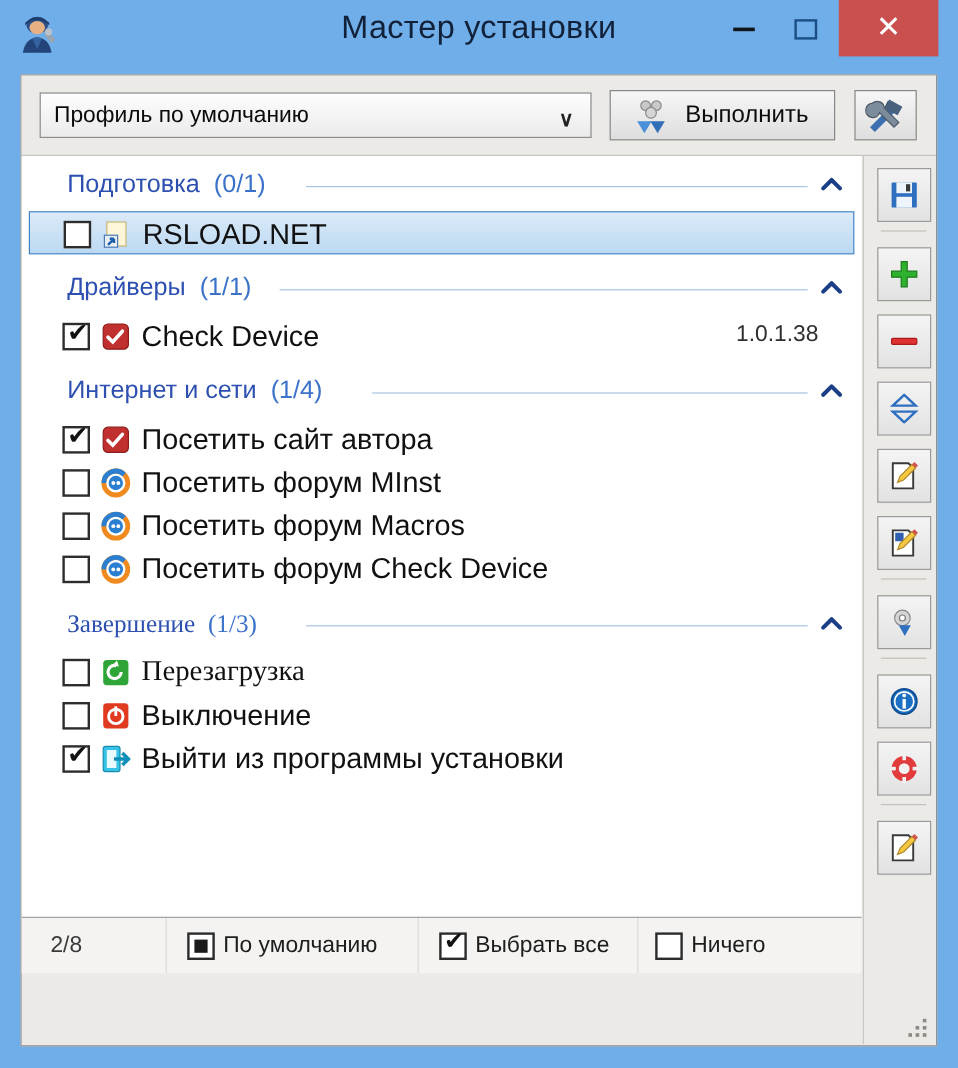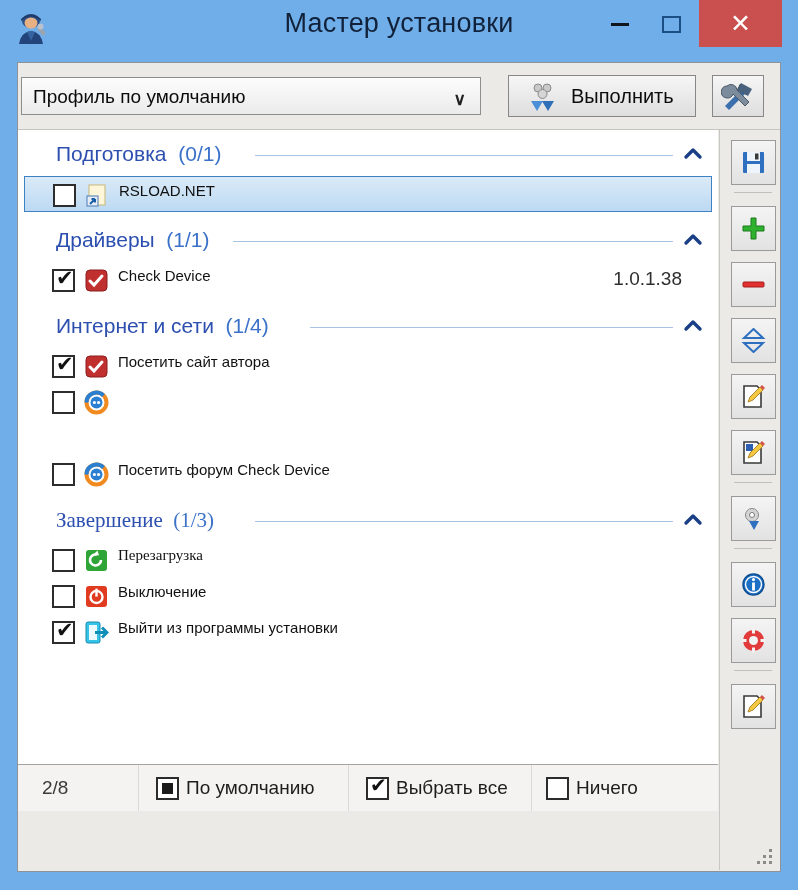--- a/index.html
+++ b/index.html
@@ -28,21 +28,21 @@
 
   
   .client{
     position:absolute;left:17px;top:62px;width:764px;height:810px;
     background:#eceae6;border:1px solid #8f9296;box-sizing:border-box;
   }
 
   
   .toprow{position:absolute;left:0;top:0;width:762px;height:66px;background:#eceae6;}
   .profile-select{
-    position:absolute;left:3px;top:14px;width:460px;height:38px;
+    position:absolute;left:15px;top:14px;width:460px;height:38px;
     background:linear-gradient(#fdfdfd,#ebebeb);
     border:1px solid #8d8d8d;box-sizing:border-box;
   }
   .profile-value{
     position:absolute;left:11px;top:8px;font-size:19px;color:#0b0b0b;
   }
   .profile-caret{
     position:absolute;right:14px;top:11px;font-size:17px;color:#222;font-weight:bold;
   }
   .exec-btn{
@@ -78,21 +78,21 @@
     left:6px;width:688px;
   }
   .cb{
     position:absolute;left:34px;top:7px;width:23px;height:23px;
     background:#fff;border:2px solid #2d2d2d;box-sizing:border-box;
   }
   .row.sel .cb{left:28px;}
   .cb-tick{position:absolute;left:2px;top:-5px;font-size:21px;color:#111;line-height:23px;}
   .ic{position:absolute;left:66px;top:6px;width:25px;height:25px;}
   .row.sel .ic{left:60px;}
-  .lbl{position:absolute;left:100px;top:5px;font-size:15px;color:#111;white-space:nowrap;}
+  .lbl{position:absolute;left:100px;top:5px;font-size:24px;color:#111;white-space:nowrap;}
   .row.sel .lbl{left:94px;}
   .ver{position:absolute;right:36px;top:6px;font-size:19px;color:#2f2f2f;}
 
   
   .sidebar{
     position:absolute;left:701px;top:67px;width:61px;height:740px;background:#eceae6;
     border-left:1px solid #c9c7c3;box-sizing:border-box;
   }
   .sbtn{
     position:absolute;left:11px;width:45px;height:45px;
@@ -229,20 +229,32 @@
         </div>
         <div class="row" style="top: 254px;">
           <div class="cb"></div>
           <div class="ic"><svg width="25" height="25" viewBox="0 0 25 25">
               <circle cx="12.5" cy="12.5" r="10" fill="none" stroke="#f08a1e" stroke-width="4"></circle>
               <path d="M2.5 12.5 a10 10 0 0 1 17 -7" fill="none" stroke="#2b7fd0" stroke-width="4"></path>
               <circle cx="12.5" cy="12.5" r="6" fill="#2b7fd0"></circle>
               <circle cx="10.4" cy="12.5" r="1.6" fill="#fff"></circle>
               <circle cx="14.6" cy="12.5" r="1.6" fill="#fff"></circle>
             </svg></div>
+          <div class="lbl">Посетить форум MInst</div>
+        </div>
+        <div class="row" style="top: 290px;">
+          <div class="cb"></div>
+          <div class="ic"><svg width="25" height="25" viewBox="0 0 25 25">
+              <circle cx="12.5" cy="12.5" r="10" fill="none" stroke="#f08a1e" stroke-width="4"></circle>
+              <path d="M2.5 12.5 a10 10 0 0 1 17 -7" fill="none" stroke="#2b7fd0" stroke-width="4"></path>
+              <circle cx="12.5" cy="12.5" r="6" fill="#2b7fd0"></circle>
+              <circle cx="10.4" cy="12.5" r="1.6" fill="#fff"></circle>
+              <circle cx="14.6" cy="12.5" r="1.6" fill="#fff"></circle>
+            </svg></div>
+          <div class="lbl">Посетить форум Macros</div>
         </div>
         <div class="row" style="top: 326px;">
           <div class="cb"></div>
           <div class="ic"><svg width="25" height="25" viewBox="0 0 25 25">
               <circle cx="12.5" cy="12.5" r="10" fill="none" stroke="#f08a1e" stroke-width="4"></circle>
               <path d="M2.5 12.5 a10 10 0 0 1 17 -7" fill="none" stroke="#2b7fd0" stroke-width="4"></path>
               <circle cx="12.5" cy="12.5" r="6" fill="#2b7fd0"></circle>
               <circle cx="10.4" cy="12.5" r="1.6" fill="#fff"></circle>
               <circle cx="14.6" cy="12.5" r="1.6" fill="#fff"></circle>
             </svg></div>

